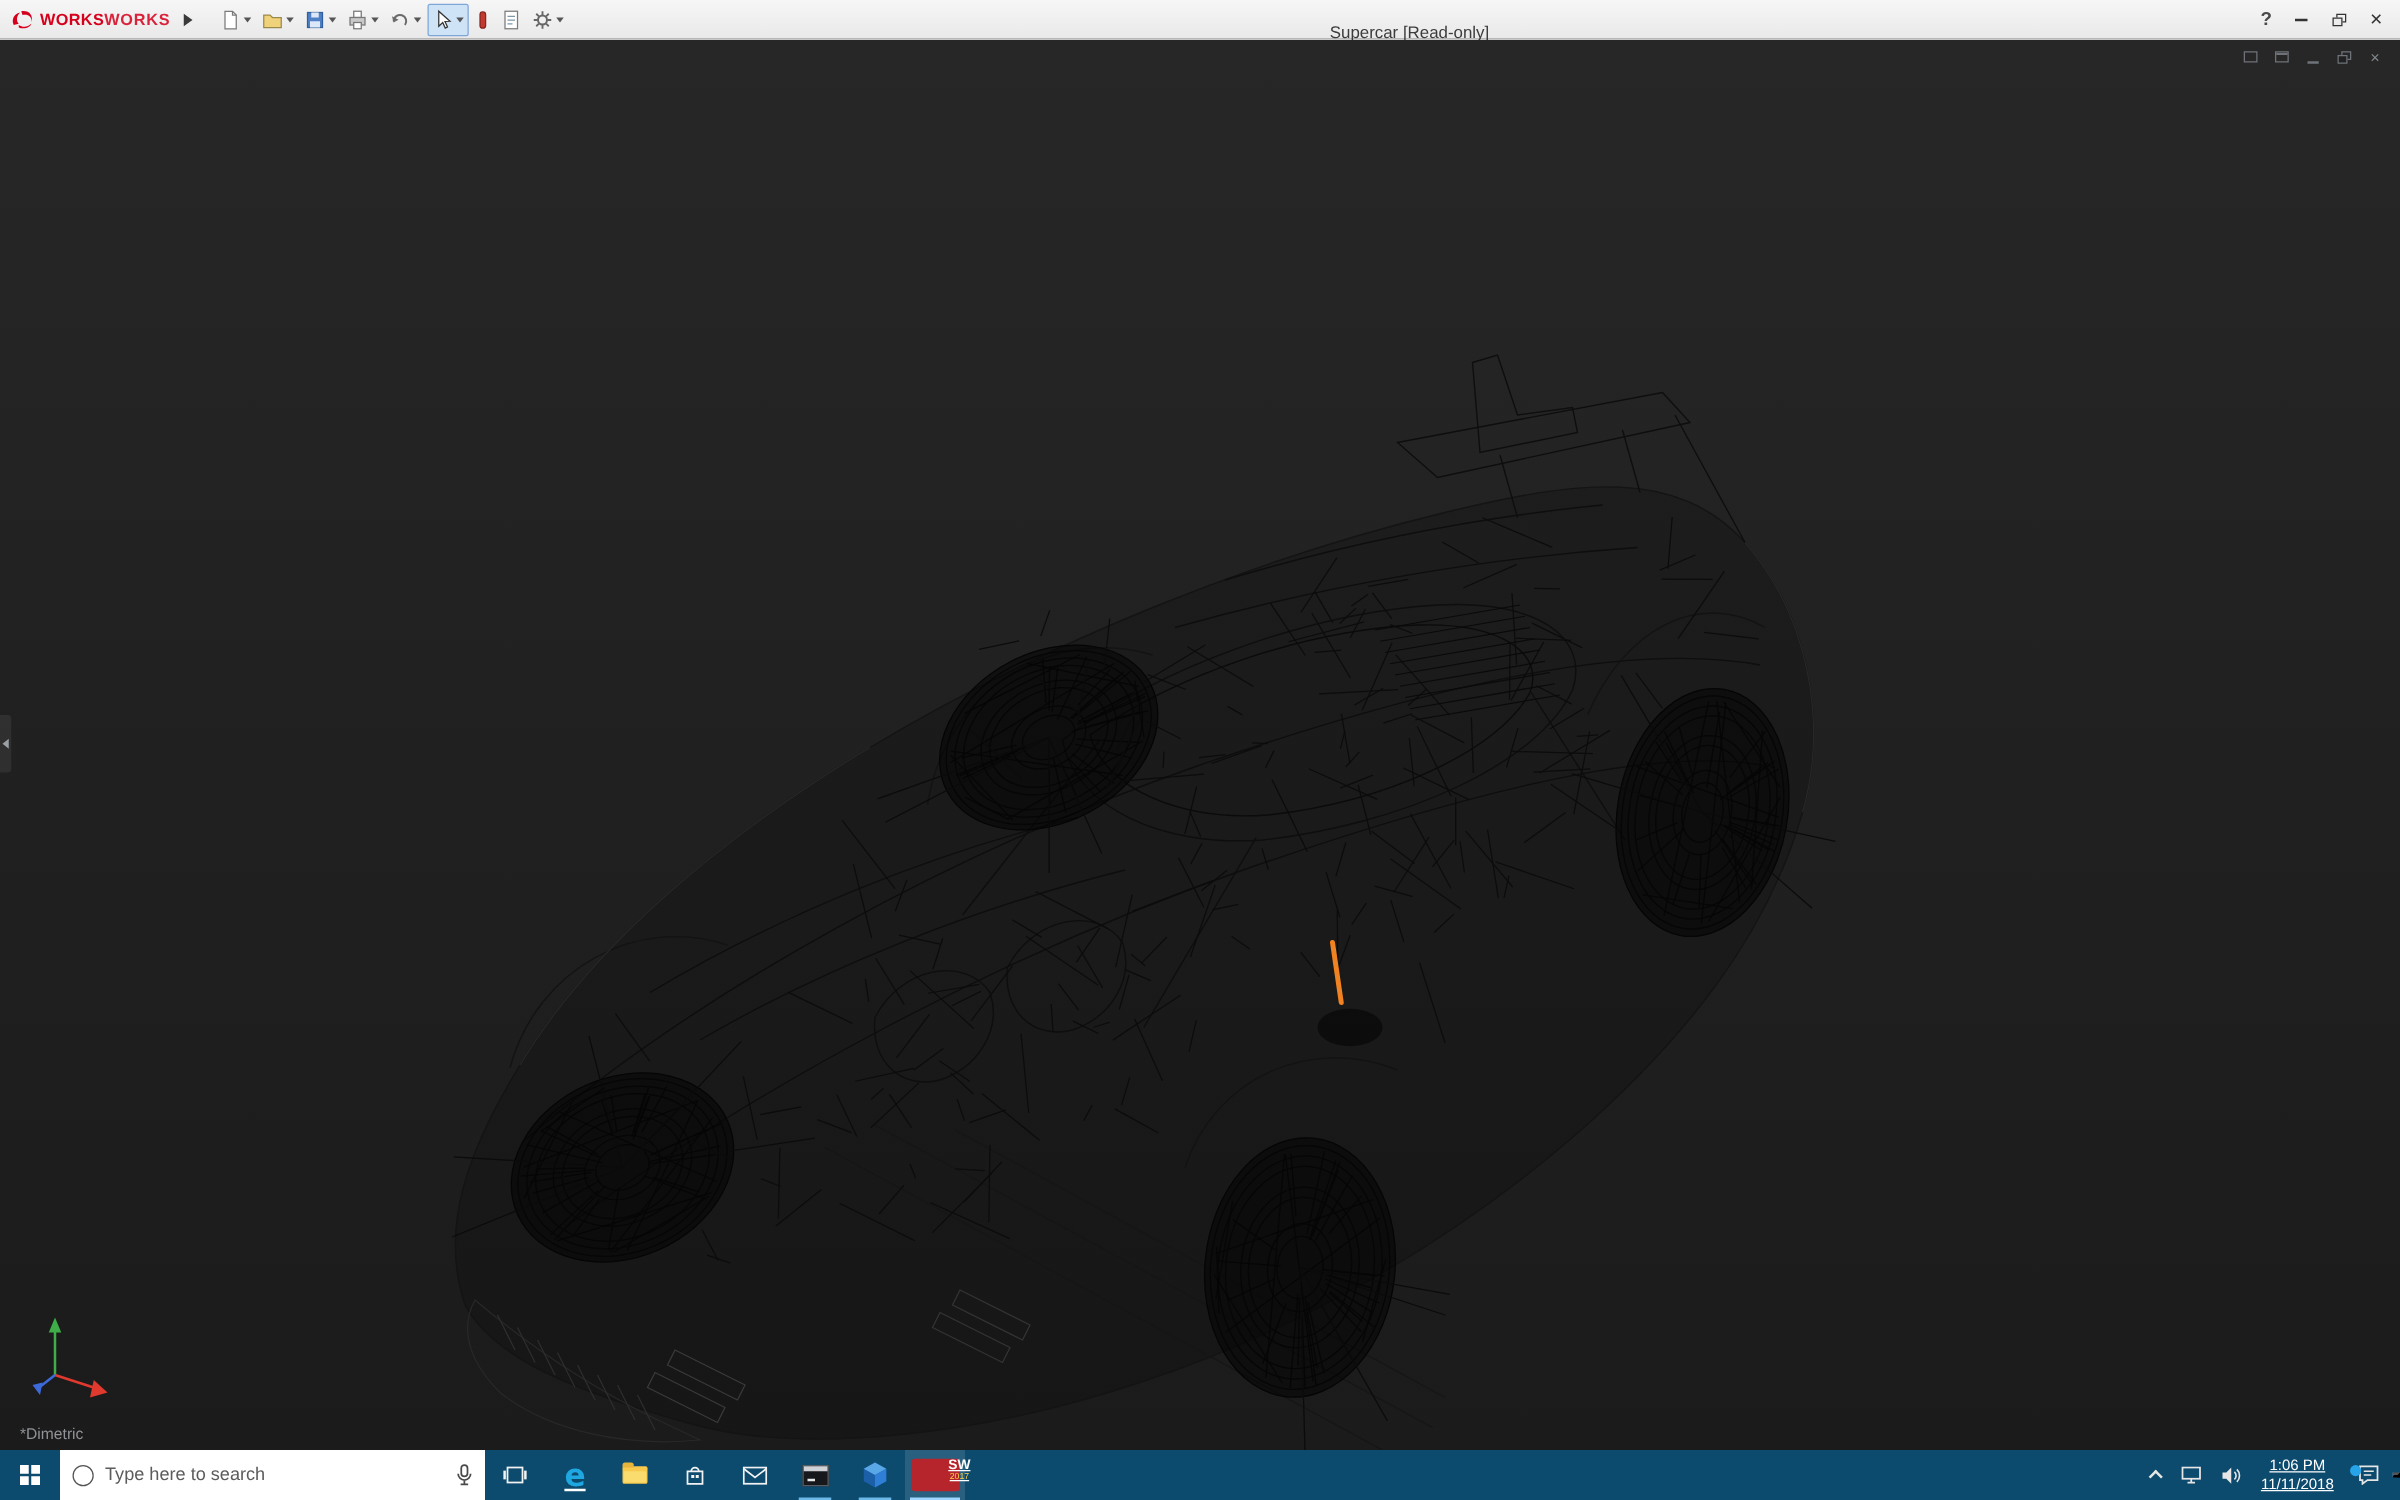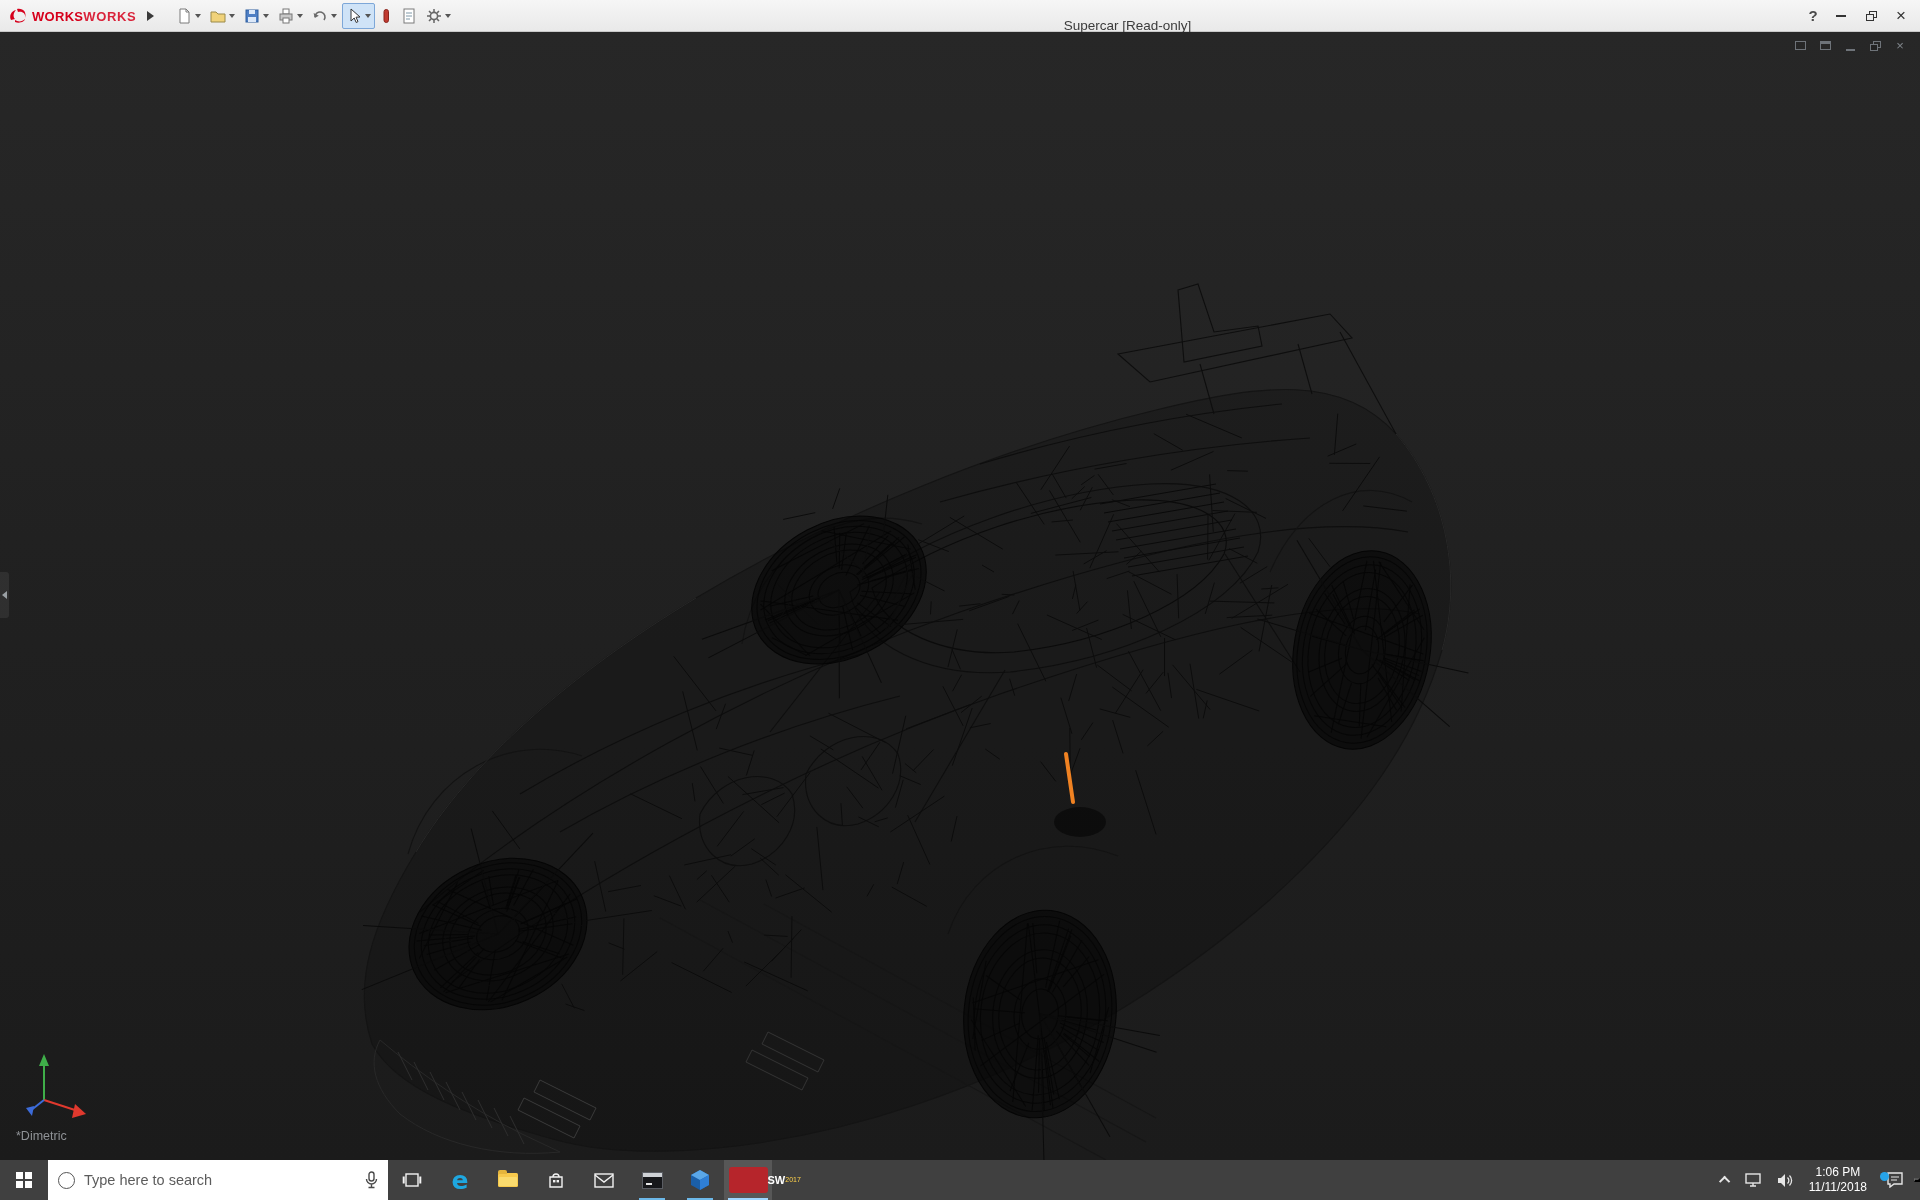--- a/index.html
+++ b/index.html
@@ -39,45 +39,45 @@
   .dc-sq{width:11px;height:9px;border:1px solid #767c82;}
   .dc-sq.inner{box-shadow:inset 0 2px 0 #767c82;}
   .dc-min{width:9px;height:2px;background:#767c82;margin-top:8px;}
   .dc-restore{position:relative;width:11px;height:10px;}
   .dc-restore i{position:absolute;border:1px solid #767c82;width:8px;height:7px;display:block;}
   .dc-restore i:first-child{right:0;top:0;}
   .dc-restore i:last-child{left:0;bottom:0;background:#212121;}
   .edge-tab{position:absolute;left:0;top:540px;width:9px;height:46px;background:rgba(255,255,255,.07);
     border-radius:0 3px 3px 0;display:flex;align-items:center;justify-content:center;border:0;}
   .edge-tab i{width:0;height:0;border-top:4px solid transparent;border-bottom:4px solid transparent;border-right:5px solid #9aa0a4;display:block;}
-  .view-label{position:absolute;left:16px;bottom:17px;color:#8f9296;font-size:12.5px;}
+  .view-label{position:absolute;left:16px;bottom:6px;color:#8f9296;font-size:12.5px;}
   .triad{position:absolute;left:12px;bottom:28px;}
 
   
-  .taskbar{height:40px;background:#404040;display:flex;align-items:stretch;color:#fff;flex:0 0 auto;}
+  .taskbar{height:40px;background:#0c4a6e;display:flex;align-items:stretch;color:#fff;flex:0 0 auto;text-decoration:underline;}
   .start-btn{width:48px;display:flex;align-items:center;justify-content:center;background:transparent;border:0;}
   .win-flag{display:grid;grid-template-columns:7px 7px;grid-template-rows:7px 7px;gap:1.5px;}
   .win-flag b{background:#fefefe;display:block;}
   .search-box{width:340px;background:#fff;display:flex;align-items:center;gap:9px;padding:0 10px;}
   .cortana-ring{width:17px;height:17px;border:1.6px solid #555;border-radius:50%;flex:0 0 auto;}
   .search-box input{flex:1;border:0;outline:0;font-size:14.5px;color:#444;background:transparent;
     font-family:"Liberation Sans","DejaVu Sans",sans-serif;}
   .search-box input::placeholder{color:#5c5c5c;opacity:1;}
   .tb-app{width:48px;display:flex;align-items:center;justify-content:center;position:relative;background:transparent;border:0;}
   .tb-app.open::after{content:'';position:absolute;bottom:0;left:11px;right:11px;height:2px;background:#6cb8e8;}
   .tb-app.active{background:rgba(255,255,255,.12);}
   .tb-app.active::after{left:4px;right:4px;background:#9ed6ff;}
   .edge-e{color:#1ea7e0;font-weight:bold;font-size:25px;line-height:1;font-family:"DejaVu Sans",sans-serif;}
   .folder-ico{width:20px;height:14px;background:#f7c94c;border-radius:1.5px;position:relative;}
   .folder-ico::before{content:'';position:absolute;top:-3px;left:0;width:9px;height:4px;background:#e5b53c;border-radius:2px 2px 0 0;}
   .folder-ico::after{content:'';position:absolute;left:1px;right:1px;bottom:1px;height:9px;background:#fadb6e;border-radius:1px;}
   .term-ico{width:21px;height:17px;background:#17181b;border:1px solid #5a5d63;position:relative;}
   .term-ico::before{content:'';position:absolute;top:0;left:0;right:0;height:4px;background:#cfd2d6;}
   .term-ico::after{content:'';position:absolute;left:3px;bottom:3px;width:6px;height:2px;background:#e8e8e8;}
-  .sw-icon{width:26px;height:26px;background:#b6252b;border-radius:3px;display:flex;flex-direction:row;
+  .sw-icon{width:26px;height:26px;background:#b6252b;border-radius:3px;display:flex;flex-direction:column;
     align-items:center;justify-content:flex-start;color:#fff;padding-left:39px;}
   .sw-icon b{font-size:11px;line-height:11px;}
   .sw-icon i{font-style:normal;font-size:7px;line-height:8px;color:#ffd24a;}
   .tray{margin-left:auto;display:flex;align-items:center;}
   .tray-item{display:flex;align-items:center;justify-content:center;padding:0 7px;background:transparent;border:0;color:#fff;position:relative;}
   .chev{width:8px;height:8px;border-left:2px solid #e6e6e6;border-top:2px solid #e6e6e6;transform:rotate(45deg) translateY(2px);}
   .clock{flex-direction:column;line-height:15px;font-size:12px;padding:0 9px;}
   .clock span{display:block;text-align:center;}
   .ac-badge{position:absolute;left:4px;bottom:7px;width:9px;height:9px;border-radius:50%;background:#27a3e8;}
   .desktop-sliver{width:6px;border-left:1px solid rgba(255,255,255,.28);background:transparent;}

